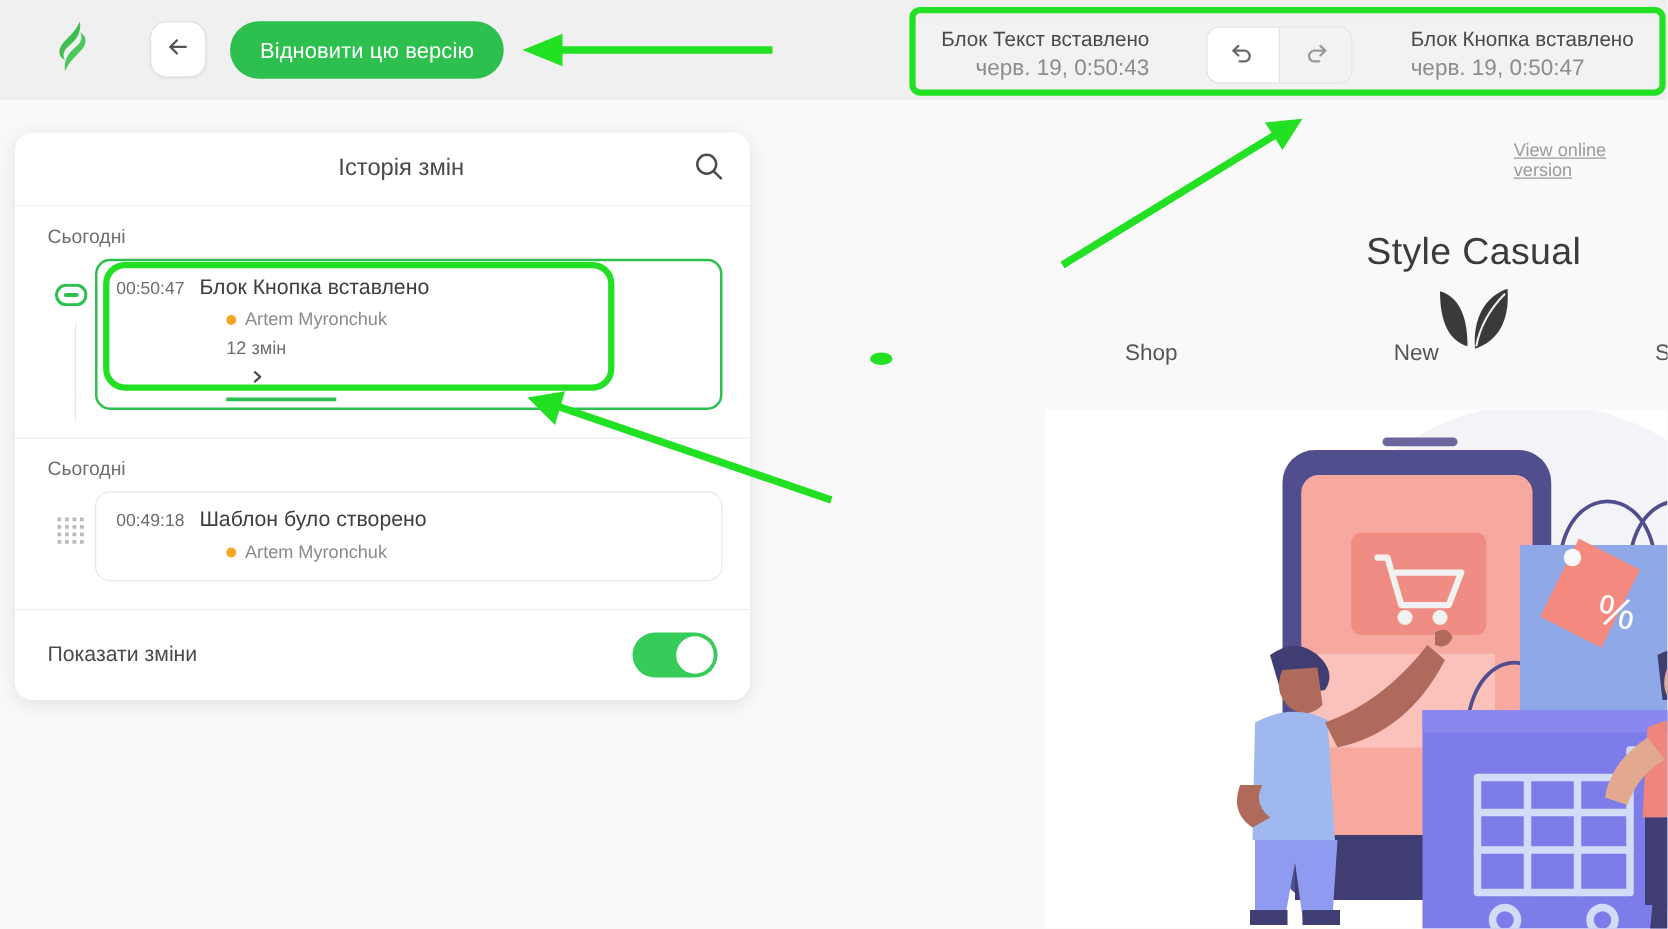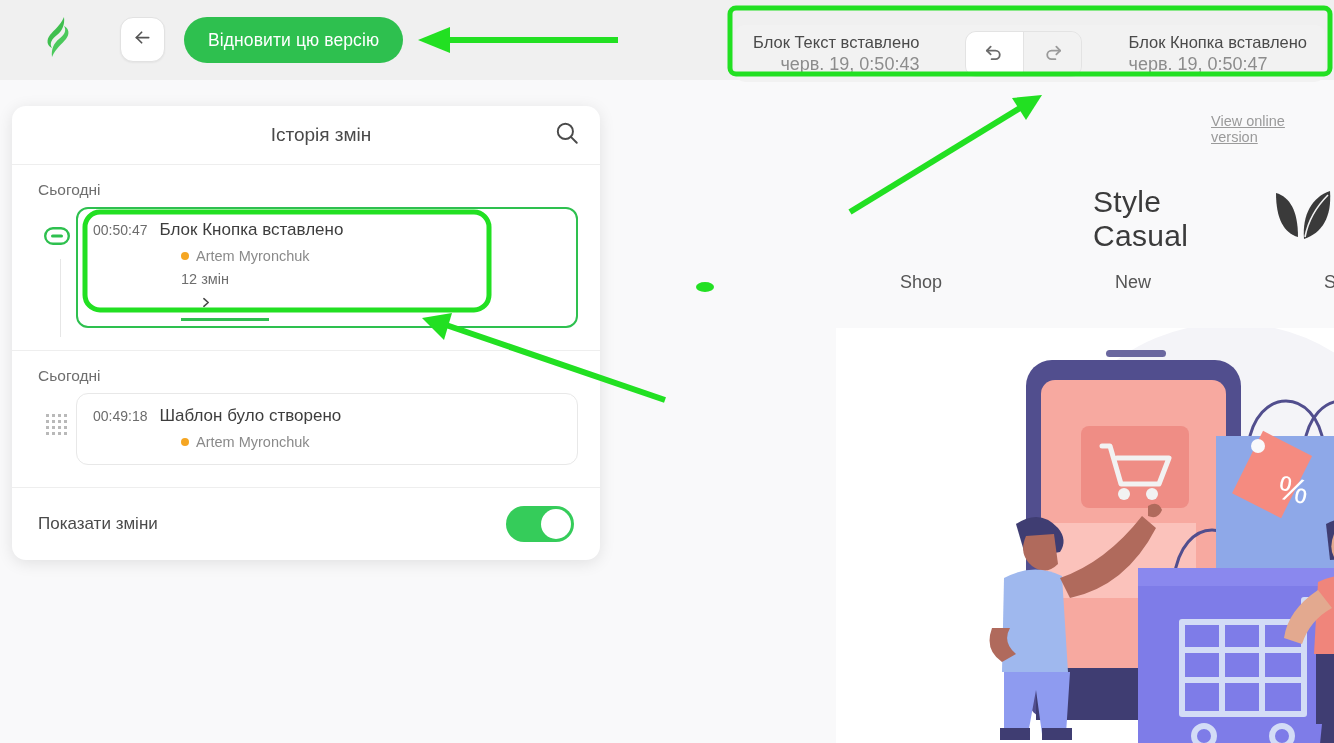--- a/index.html
+++ b/index.html
@@ -53,21 +53,21 @@
     font-size: 17.5px;
     font-family: "Liberation Sans", sans-serif;
     cursor: pointer;
     letter-spacing: 0.1px;
     display: flex; align-items: center;
   }
 
   
   #history-nav {
     position: absolute;
-    left: 735px; top: 25px;
+    left: 735px; top: 15px;
     width: 590px; height: 57px;
     background: #f2f2f2;
     border-radius: 10px;
     display: flex;
     align-items: center;
     justify-content: space-between;
     padding: 0 18px;
     box-sizing: border-box;
   }
   .nav-label { text-align: right; line-height: 1.25; }
@@ -277,20 +277,21 @@
     z-index: 3;
     cursor: pointer;
   }
   #brand-row {
     position: absolute;
     left: 1093px; top: 185px;
     display: flex;
     align-items: center;
     gap: 10px;
     z-index: 3;
+    flex-direction: column;
   }
   #brand-name {
     font-size: 30px;
     color: #3b3b3b;
     letter-spacing: 0.3px;
   }
   #nav-menu {
     position: absolute;
     left: 900px; top: 272px;
     width: 460px;

